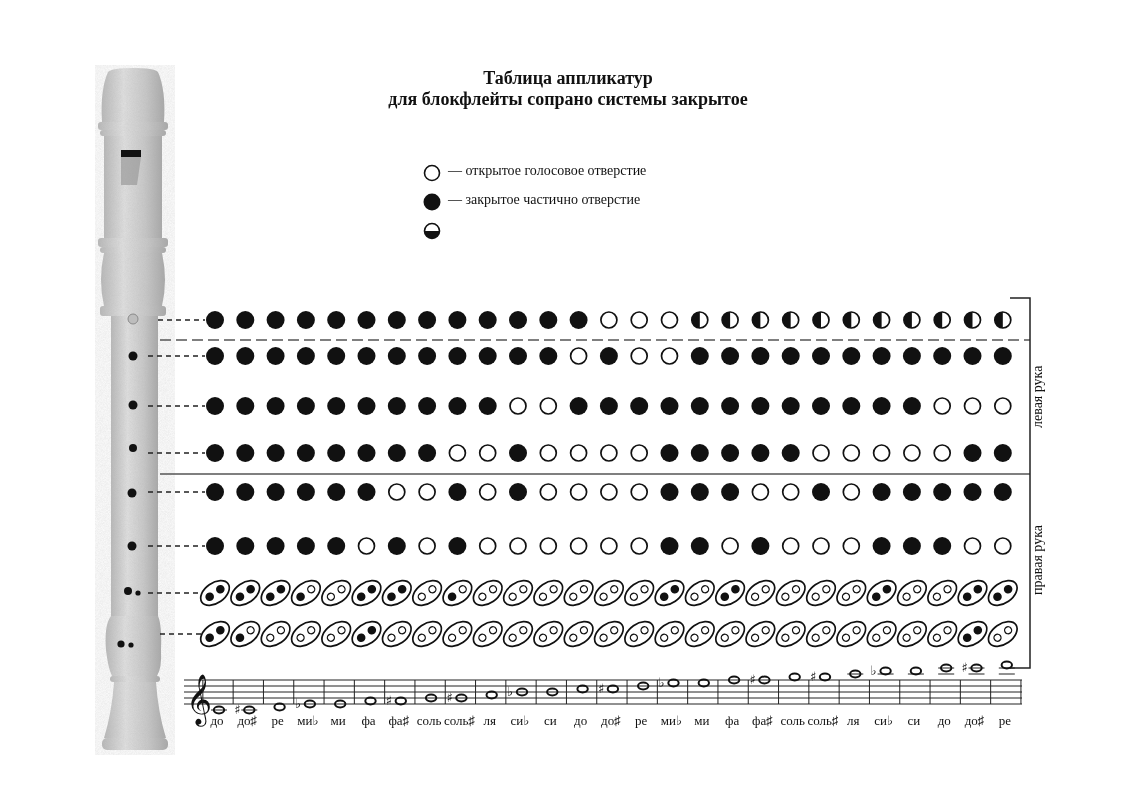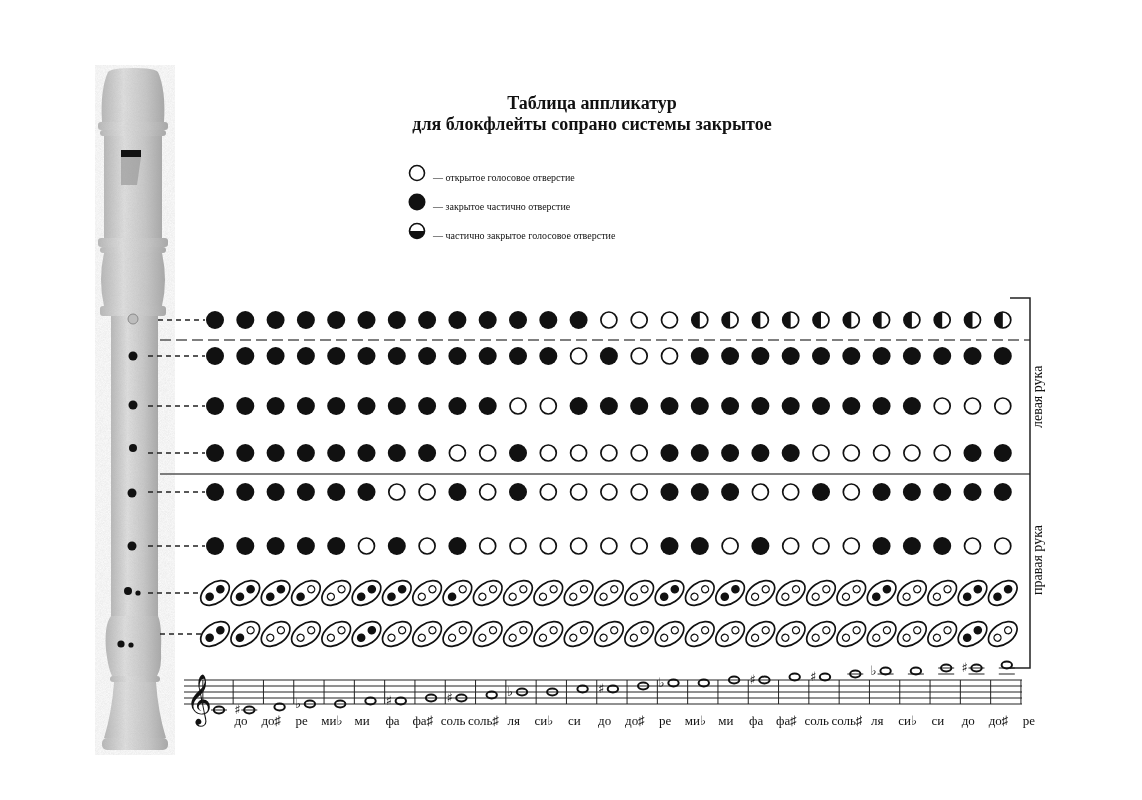--- a/index.html
+++ b/index.html
@@ -1,25 +1,25 @@
 <!DOCTYPE html>
 <html><head>
 <meta charset="utf-8">
 <style>
   html, body { margin:0; padding:0; background:#ffffff; }
   body { width:1142px; height:800px; position:relative; overflow:hidden; font-family:"Liberation Serif", serif; color:#111; }
-  .title { position:absolute; left:312px; width:560px; text-align:center; font-weight:bold; font-size:18px; line-height:21px;margin-top:25px; }
+  .title { position:absolute; left:288px; width:560px; text-align:center; font-weight:bold; font-size:18px; line-height:21px; }
   .title.l1 { top:68px; }
   .title.l2 { top:89px; }
-  .legend { position:absolute; left:407px; font-size:10px; display:flex; align-items:flex-end; gap:6px; }
+  .legend { position:absolute; left:422px; font-size:14px; display:flex; align-items:flex-start; gap:6px; }
   .legend svg { display:block; }
   #recorder { position:absolute; left:0; top:0; }
   #chart { position:absolute; left:0; top:0; }
   .hand-label { position:absolute; font-size:14px; transform:rotate(-90deg); transform-origin:center; white-space:nowrap; }
-  .note-name { position:absolute; top:713px; font-size:13px; white-space:nowrap; transform:translateX(-50%);margin-left:24px; }
+  .note-name { position:absolute; top:713px; font-size:13px; white-space:nowrap; transform:translateX(-50%); }
 </style>
 </head>
 <body>
 
 <div class="title l1">Таблица аппликатур</div>
 <div class="title l2">для блокфлейты сопрано системы закрытое</div>
 
 <div class="legend" style="top:163px;">
   <svg width="20" height="20">
       <circle cx="10" cy="10" r="7.5" fill="#fff" stroke="#111" stroke-width="1.6"></circle>
@@ -30,21 +30,20 @@
   <svg width="20" height="20">
       <circle cx="10" cy="10" r="8.5" fill="#111"></circle>
     </svg>
   <span>— закрытое частично отверстие</span>
 </div>
 <div class="legend" style="top:221px;">
   <svg width="20" height="20">
     <path d="M2.5 10 A7.5 7.5 0 0 0 17.5 10 Z" fill="#111"></path>
     <circle cx="10" cy="10" r="7.5" fill="none" stroke="#111" stroke-width="1.6"></circle>
   </svg>
-  <span>— частично закрытое голосовое отверстие</span>
 </div>
 
 <svg id="recorder" width="200" height="800">
   <defs>
     <linearGradient id="rgrad" x1="0" x2="1" y1="0" y2="0">
       <stop offset="0" stop-color="#b9b9b9"></stop>
       <stop offset="0.35" stop-color="#e2e2e2"></stop>
       <stop offset="0.7" stop-color="#c9c9c9"></stop>
       <stop offset="1" stop-color="#a8a8a8"></stop>
     </linearGradient>

